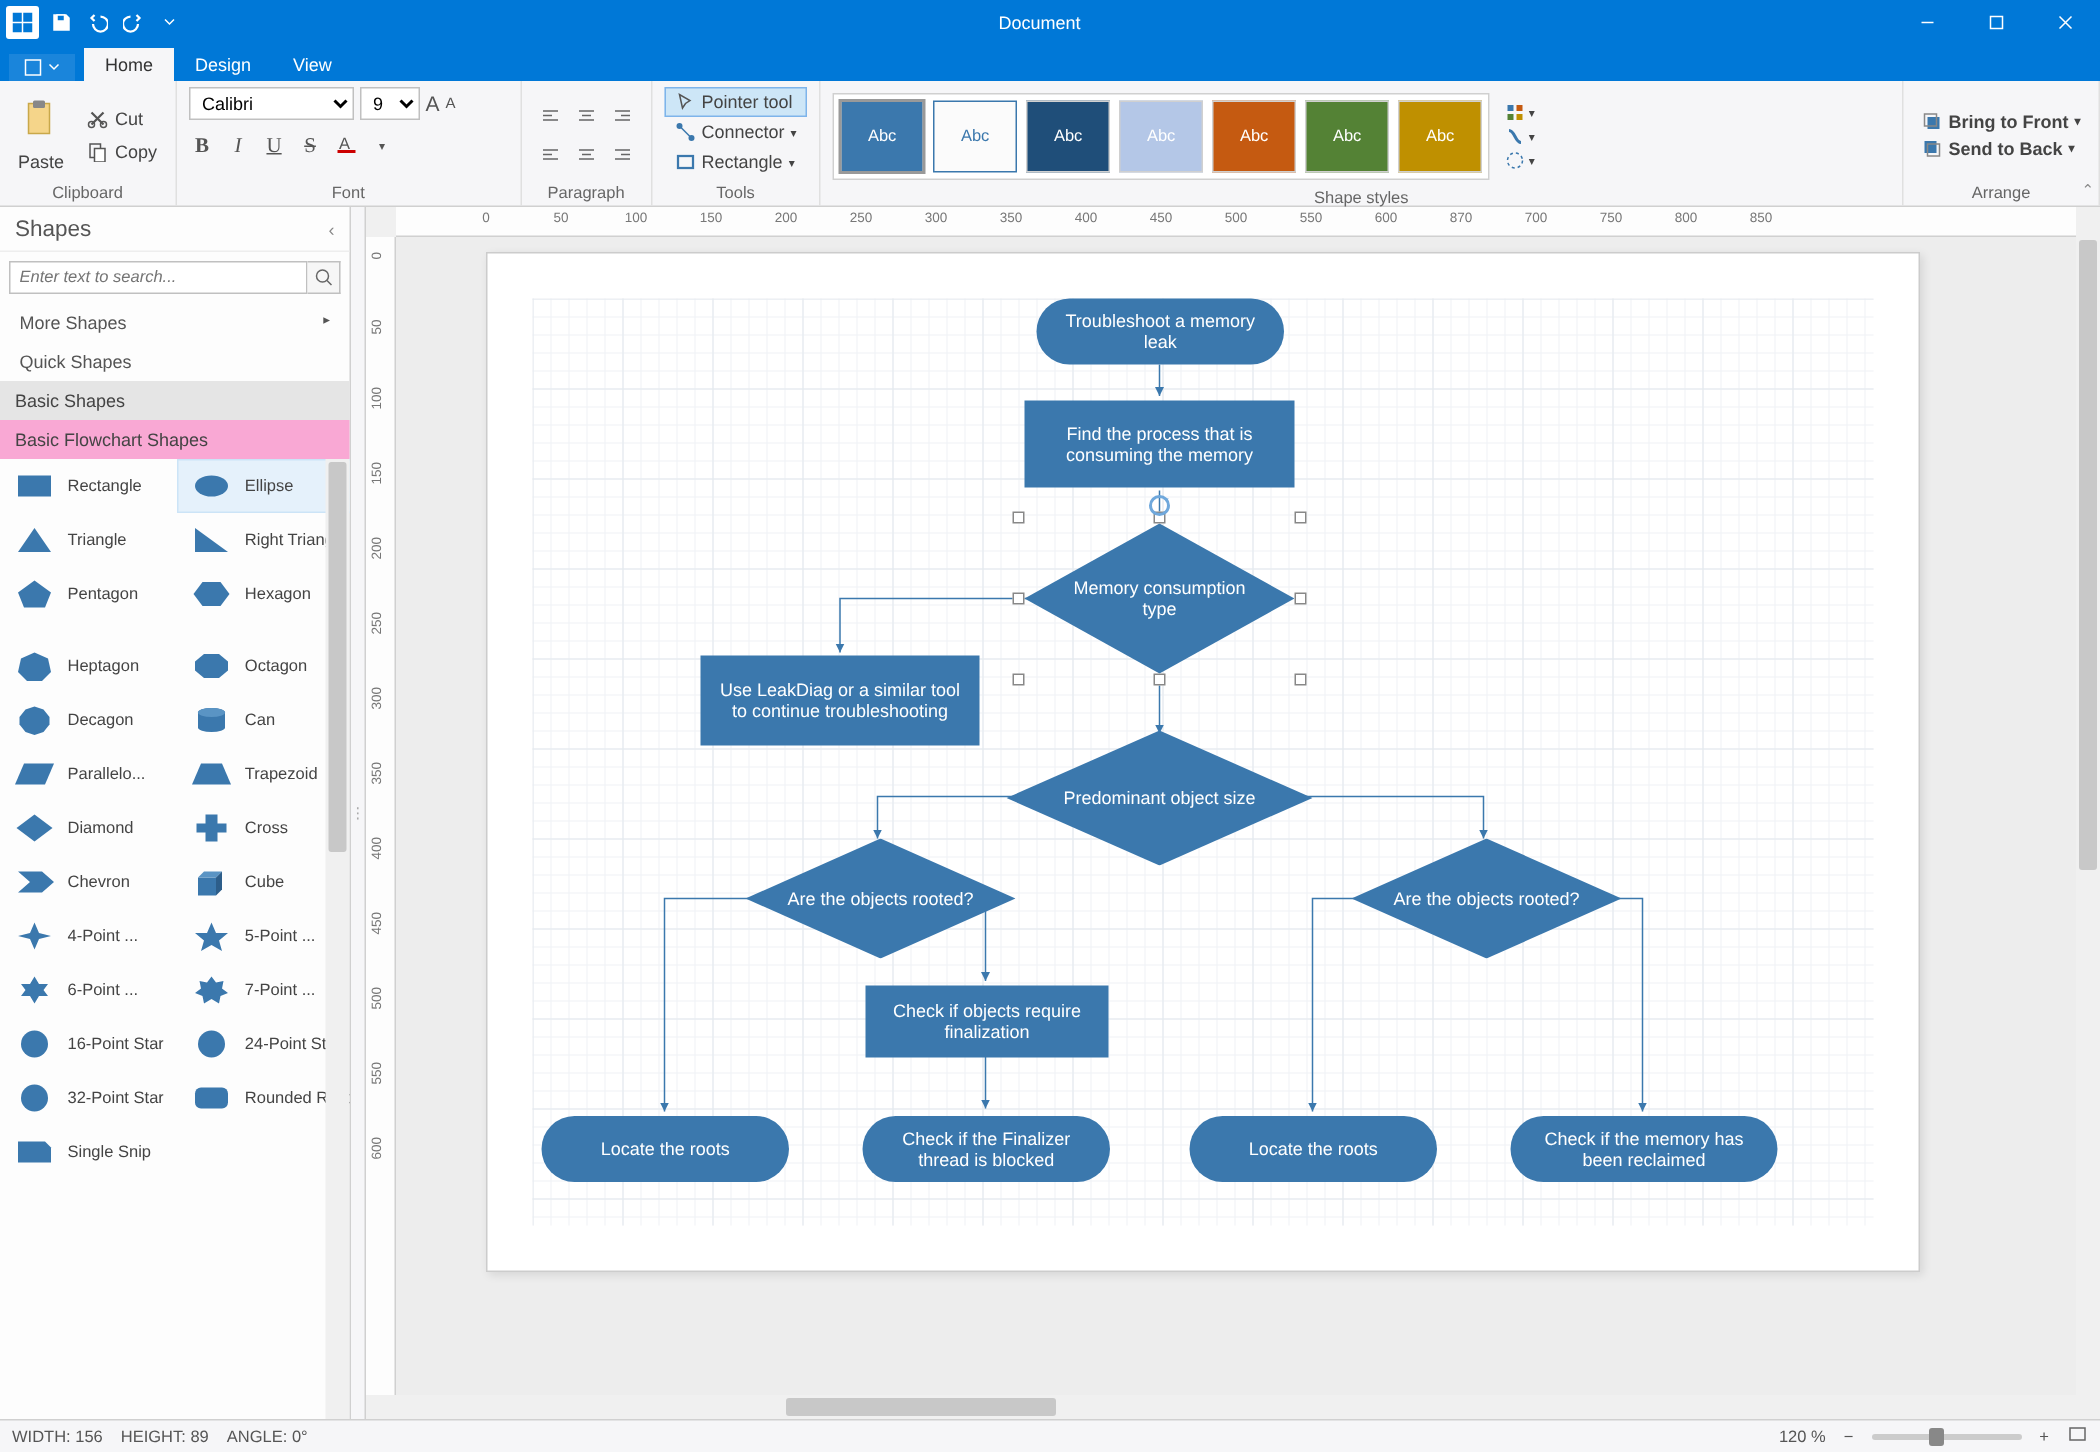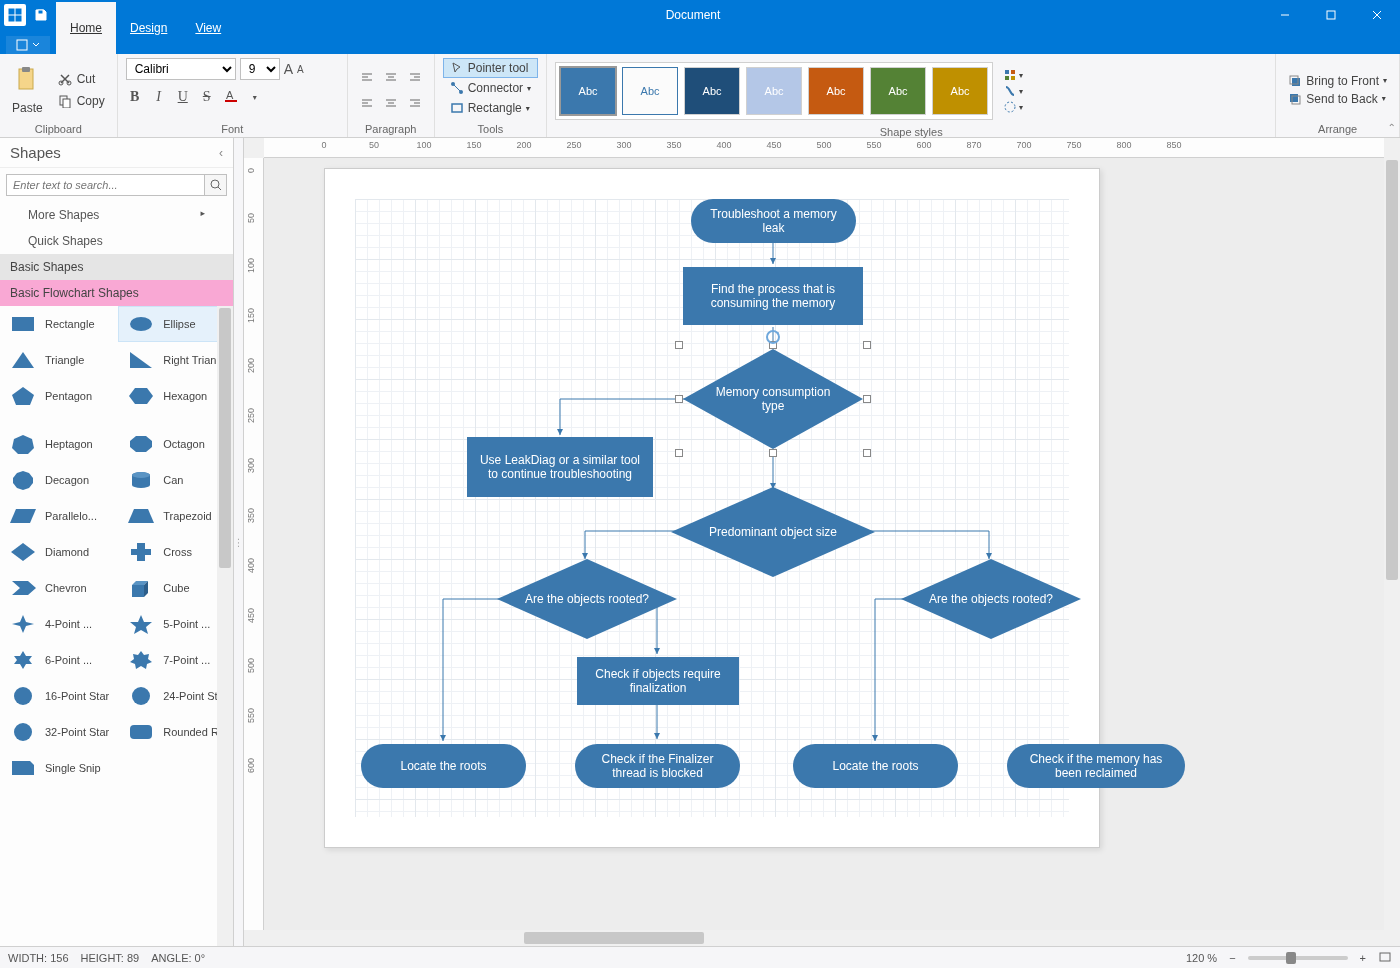--- a/index.html
+++ b/index.html
@@ -13,21 +13,21 @@
 .titlebar .app-icon { width: 22px; height: 22px; background: white; border-radius: 2px; display:flex; align-items:center; justify-content:center; margin-right:4px;}
 .titlebar .app-icon svg { stroke:#0078d7; }
 .titlebar .title { flex: 1; text-align: center; font-size: 12px; }
 .titlebar .win-btns { display: flex; }
 .titlebar .win-btn { width: 46px; height: 30px; display: flex; align-items: center; justify-content: center; }
 .titlebar .win-btn svg { stroke: white; fill: none; stroke-width: 1; }
 
 
 .ribbon-tabs { background: #0078d7; height: 24px; display: flex; align-items: flex-end; padding-left: 6px; }
 .ribbon-file { background: rgba(255,255,255,0.1); color: white; padding: 3px 10px; margin-right: 6px; display:flex; align-items:center; gap:4px;}
-.ribbon-tab { padding: 19px 14px; color: white; font-size: 12px; text-decoration: underline; }
+.ribbon-tab { padding: 4px 14px; color: white; font-size: 12px; }
 .ribbon-tab.active { background: #f6f6f8; color: #333; }
 
 
 .ribbon { background: #f6f6f8; border-bottom: 1px solid #d0d0d0; height: 84px; display: flex; position: relative; }
 .rgroup { border-right: 1px solid #e0e0e0; padding: 4px 8px 2px 8px; display: flex; flex-direction: column; justify-content: space-between; }
 .rgroup .glabel { text-align: center; font-size: 11px; color: #666; margin-top: 2px; }
 .rgroup .gbody { flex: 1; display: flex; align-items: center; gap: 6px; }
 .big-btn { display: flex; flex-direction: column; align-items: center; gap: 7px; padding: 2px 4px; }
 .big-btn .ico { width: 28px; height: 30px; display:flex; align-items:center; justify-content:center; }
 .small-btn-row { display: flex; align-items: center; gap: 4px; padding: 2px 4px; font-size: 12px;}
@@ -45,34 +45,34 @@
 .para-grid div { border:1px solid transparent; display:flex; align-items:center; justify-content:center;}
 
 .tool-item { display:flex; align-items:center; gap:4px; padding:2px 6px; font-size:12px; border:1px solid transparent;}
 .tool-item.sel { background:#cde6f7; border-color:#7eb4ea;}
 
 .styles-gallery { display:flex; gap:6px; padding:4px; background:white; border:1px solid #d0d0d0; margin:4px 0; }
 .style-swatch { width:56px; height:48px; display:flex; align-items:center; justify-content:center; color:white; font-size:11px; border:1px solid #d0d0d0; position:relative;}
 .style-swatch.sel { outline:2px solid #999; outline-offset:-1px;}
 
 .arrange-col { display:flex; flex-direction:column; gap:2px; font-size:12px;}
-.arrange-item { display:flex; align-items:center; gap:4px; padding:1px 4px;}
+.arrange-item { display:flex; align-items:center; gap:4px; padding:1px 4px;font-weight:bold;}
 
 .collapse-caret { position:absolute; right:4px; bottom:4px; color:#888; font-size:10px;}
 
 
 .main { position:absolute; top:138px; bottom:22px; left:0; right:0; display:flex; }
 
 
 .shapes-panel { width:234px; background:#fdfdfd; border-right:1px solid #d0d0d0; display:flex; flex-direction:column; }
 .shapes-head { display:flex; align-items:center; justify-content:space-between; padding:6px 10px; font-size:15px; color:#555; border-bottom:1px solid #eee;}
 .search-row { display:flex; padding:6px; gap:0;}
 .search-row input { flex:1; border:1px solid #c0c0c0; height:22px; padding:0 6px; font-size:11px; color:#888; font-style:italic;}
 .search-row .sbtn { width:22px; height:22px; border:1px solid #c0c0c0; border-left:none; display:flex; align-items:center; justify-content:center; background:#f6f6f6;}
-.cat-link { padding:6px 28px; font-size:12px; color:#555; display:flex; align-items:flex-start; justify-content:space-between;}
+.cat-link { padding:6px 13px; font-size:12px; color:#555; display:flex; align-items:flex-start; justify-content:space-between;}
 .cat-header { padding:6px 10px; background:#f9a8d4; font-size:12px;}
 .cat-header.sel { background:#e5e5e5; }
 .shape-grid-wrap { flex:1; overflow:hidden; position:relative;}
 .shape-grid { display:grid; grid-template-columns: 1fr 1fr; }
 .shape-cell { display:flex; align-items:center; gap:8px; padding:6px 8px; font-size:11px; border:1px solid transparent;}
 .shape-cell.sel { background:#e5f1fb; border-color:#cce4f7;}
 .shape-cell .shp { width:28px; height:22px; display:flex; align-items:center; justify-content:center; }
 .shape-cell .lbl { flex:1; overflow:hidden; text-overflow:ellipsis; white-space:nowrap; color:#444;}
 .shape-scroll { position:absolute; top:0; right:0; width:16px; bottom:0; background:#f0f0f0;}
 .shape-thumb { position:absolute; left:2px; right:2px; top:2px; height:260px; background:#c8c8c8; border-radius:2px;}
@@ -81,21 +81,21 @@
 
 
 .canvas-area { flex:1; position:relative; background:#f0f0f0; overflow:hidden;}
 .ruler-h { position:absolute; left:20px; right:16px; top:0; height:20px; background:#fdfdfd; border-bottom:1px solid #d0d0d0; }
 .ruler-v { position:absolute; top:20px; left:0; width:20px; bottom:16px; background:#fdfdfd; border-right:1px solid #d0d0d0;}
 .ruler-h .ticks, .ruler-v .ticks { position:relative; width:100%; height:100%;}
 .rtick { position:absolute; font-size:9px; color:#777; }
 .ruler-h .rtick { top:2px; transform:translateX(-50%);}
 .ruler-v .rtick { left:2px; transform:translateY(-50%) rotate(-90deg); transform-origin:left top; width:20px;}
 .viewport { position:absolute; left:20px; top:20px; right:16px; bottom:16px; overflow:hidden; background:#ededed;}
-.page { position:absolute; left:60px; top:10px; width:776px; height:680px; background:white; border:1px solid #ccc; box-shadow:2px 2px 6px rgba(0,0,0,0.1);}
+.page { position:absolute; left:60px; top:10px; width:956px; height:680px; background:white; border:1px solid #ccc; box-shadow:2px 2px 6px rgba(0,0,0,0.1);}
 .drawing { position:absolute; left:30px; top:30px; right:30px; bottom:30px; 
   background-image: linear-gradient(#e3e8ed 1px, transparent 1px), linear-gradient(90deg, #e3e8ed 1px, transparent 1px),
                     linear-gradient(#eef1f5 1px, transparent 1px), linear-gradient(90deg, #eef1f5 1px, transparent 1px);
   background-size: 60px 60px, 60px 60px, 12px 12px, 12px 12px;
 }
 .scroll-h { position:absolute; left:20px; right:16px; bottom:0; height:16px; background:#f0f0f0;}
 .scroll-h .sthumb { position:absolute; top:2px; bottom:2px; left:260px; width:180px; background:#c8c8c8; border-radius:2px;}
 .scroll-v { position:absolute; top:20px; right:0; bottom:16px; width:16px; background:#f0f0f0;}
 .scroll-v .sthumb { position:absolute; left:2px; right:2px; top:2px; height:420px; background:#c8c8c8; border-radius:2px;}
 

